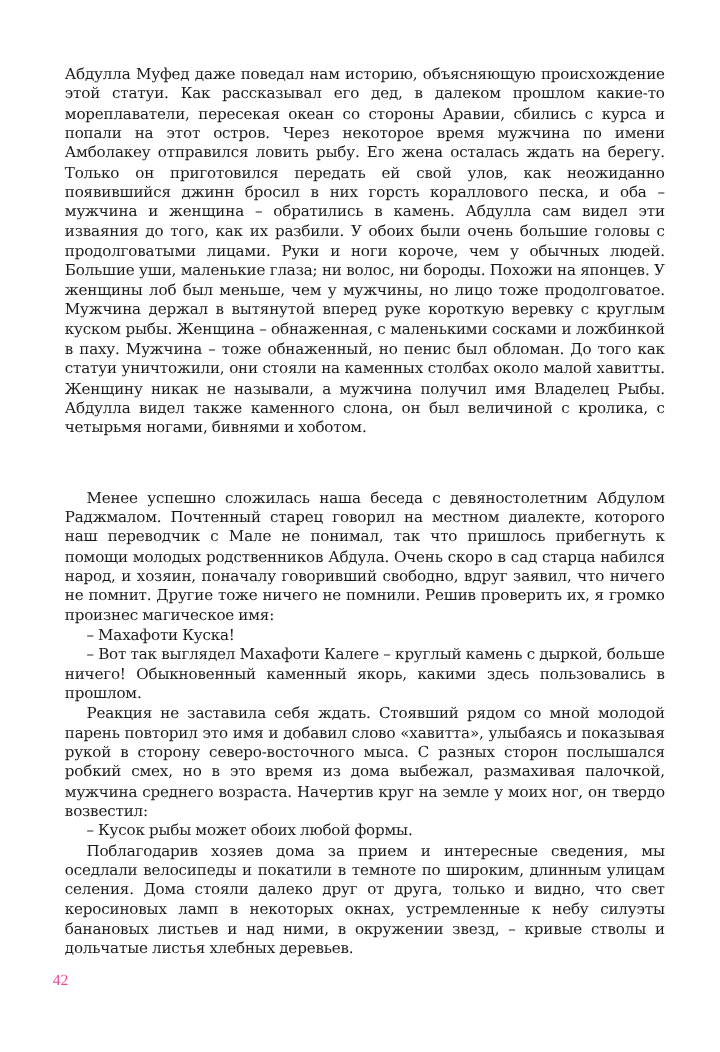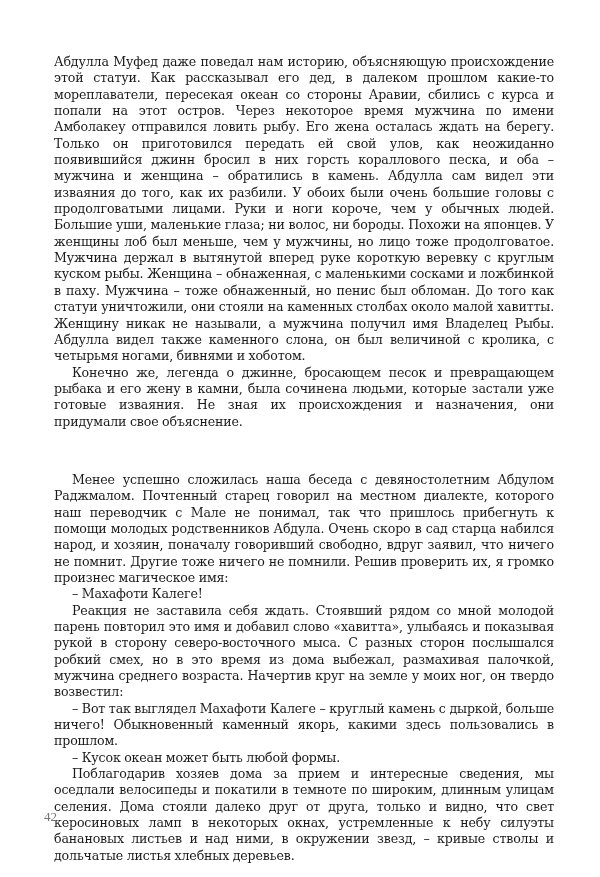--- a/index.html
+++ b/index.html
@@ -45,41 +45,40 @@
       height: 42px;
     }
     .section-gap-2 {
       height: 37px;
     }
     .page-number {
       position: absolute;
       left: 44px;
       top: 809px;
       font-size: 13px;
-      color: #737373;
+      color: #ec4899;
       font-family: "Liberation Serif", "DejaVu Serif", serif;
     }
   </style>
 </head>
 <body>
 
 <div class="page">
   <div class="section">
     <p class="p no-indent">Абдулла Муфед даже поведал нам историю, объясняющую происхождение этой статуи. Как рассказывал его дед, в далеком прошлом какие-то мореплаватели, пересекая океан со стороны Аравии, сбились с курса и попали на этот остров. Через некоторое время мужчина по имени Амболакеу отправился ловить рыбу. Его жена осталась ждать на берегу. Только он приготовился передать ей свой улов, как неожиданно появившийся джинн бросил в них горсть кораллового песка, и оба – мужчина и женщина – обратились в камень. Абдулла сам видел эти изваяния до того, как их разбили. У обоих были очень большие головы с продолговатыми лицами. Руки и ноги короче, чем у обычных людей. Большие уши, маленькие глаза; ни волос, ни бороды. Похожи на японцев. У женщины лоб был меньше, чем у мужчины, но лицо тоже продолговатое. Мужчина держал в вытянутой вперед руке короткую веревку с круглым куском рыбы. Женщина – обнаженная, с маленькими сосками и ложбинкой в паху. Мужчина – тоже обнаженный, но пенис был обломан. До того как статуи уничтожили, они стояли на каменных столбах около малой хавитты. Женщину никак не называли, а мужчина получил имя Владелец Рыбы. Абдулла видел также каменного слона, он был величиной с кролика, с четырьмя ногами, бивнями и хоботом.</p>
-    <p class="p">Конечно же, легенда о джинне, бросающем песок и превращающем рыбака и его жену в камни, была сочинена людьми, которые застали уже готовые изваяния. Не зная их происхождения и назначения, они придумали свое объяснение.</p>
   </div>
 
   <div class="section-gap-1"></div>
 
   <div class="section">
     <p class="p">Менее успешно сложилась наша беседа с девяностолетним Абдулом Раджмалом. Почтенный старец говорил на местном диалекте, которого наш переводчик с Мале не понимал, так что пришлось прибегнуть к помощи молодых родственников Абдула. Очень скоро в сад старца набился народ, и хозяин, поначалу говоривший свободно, вдруг заявил, что ничего не помнит. Другие тоже ничего не помнили. Решив проверить их, я громко произнес магическое имя:</p>
-    <p class="p dialogue">– Махафоти Калеге!</p>
+    <p class="p dialogue">– Махафоти Куска!</p>
+    <p class="p dialogue">– Вот так выглядел Махафоти Калеге – круглый камень с дыркой, больше ничего! Обыкновенный каменный якорь, какими здесь пользовались в прошлом.</p>
     <p class="p">Реакция не заставила себя ждать. Стоявший рядом со мной молодой парень повторил это имя и добавил слово «хавитта», улыбаясь и показывая рукой в сторону северо-восточного мыса. С разных сторон послышался робкий смех, но в это время из дома выбежал, размахивая палочкой, мужчина среднего возраста. Начертив круг на земле у моих ног, он твердо возвестил:</p>
-    <p class="p dialogue">– Вот так выглядел Махафоти Калеге – круглый камень с дыркой, больше ничего! Обыкновенный каменный якорь, какими здесь пользовались в прошлом.</p>
-    <p class="p dialogue">– Кусок океан может быть любой формы.</p>
+    <p class="p dialogue">– Кусок рыбы может обоих любой формы.</p>
     <p class="p">Поблагодарив хозяев дома за прием и интересные сведения, мы оседлали велосипеды и покатили в темноте по широким, длинным улицам селения. Дома стояли далеко друг от друга, только и видно, что свет керосиновых ламп в некоторых окнах, устремленные к небу силуэты банановых листьев и над ними, в окружении звезд, – кривые стволы и дольчатые листья хлебных деревьев.</p>
   </div>
 
   <div class="section-gap-2"></div>
 
 </div>
 
 <div class="page-number">42</div>
 
 </body></html>

